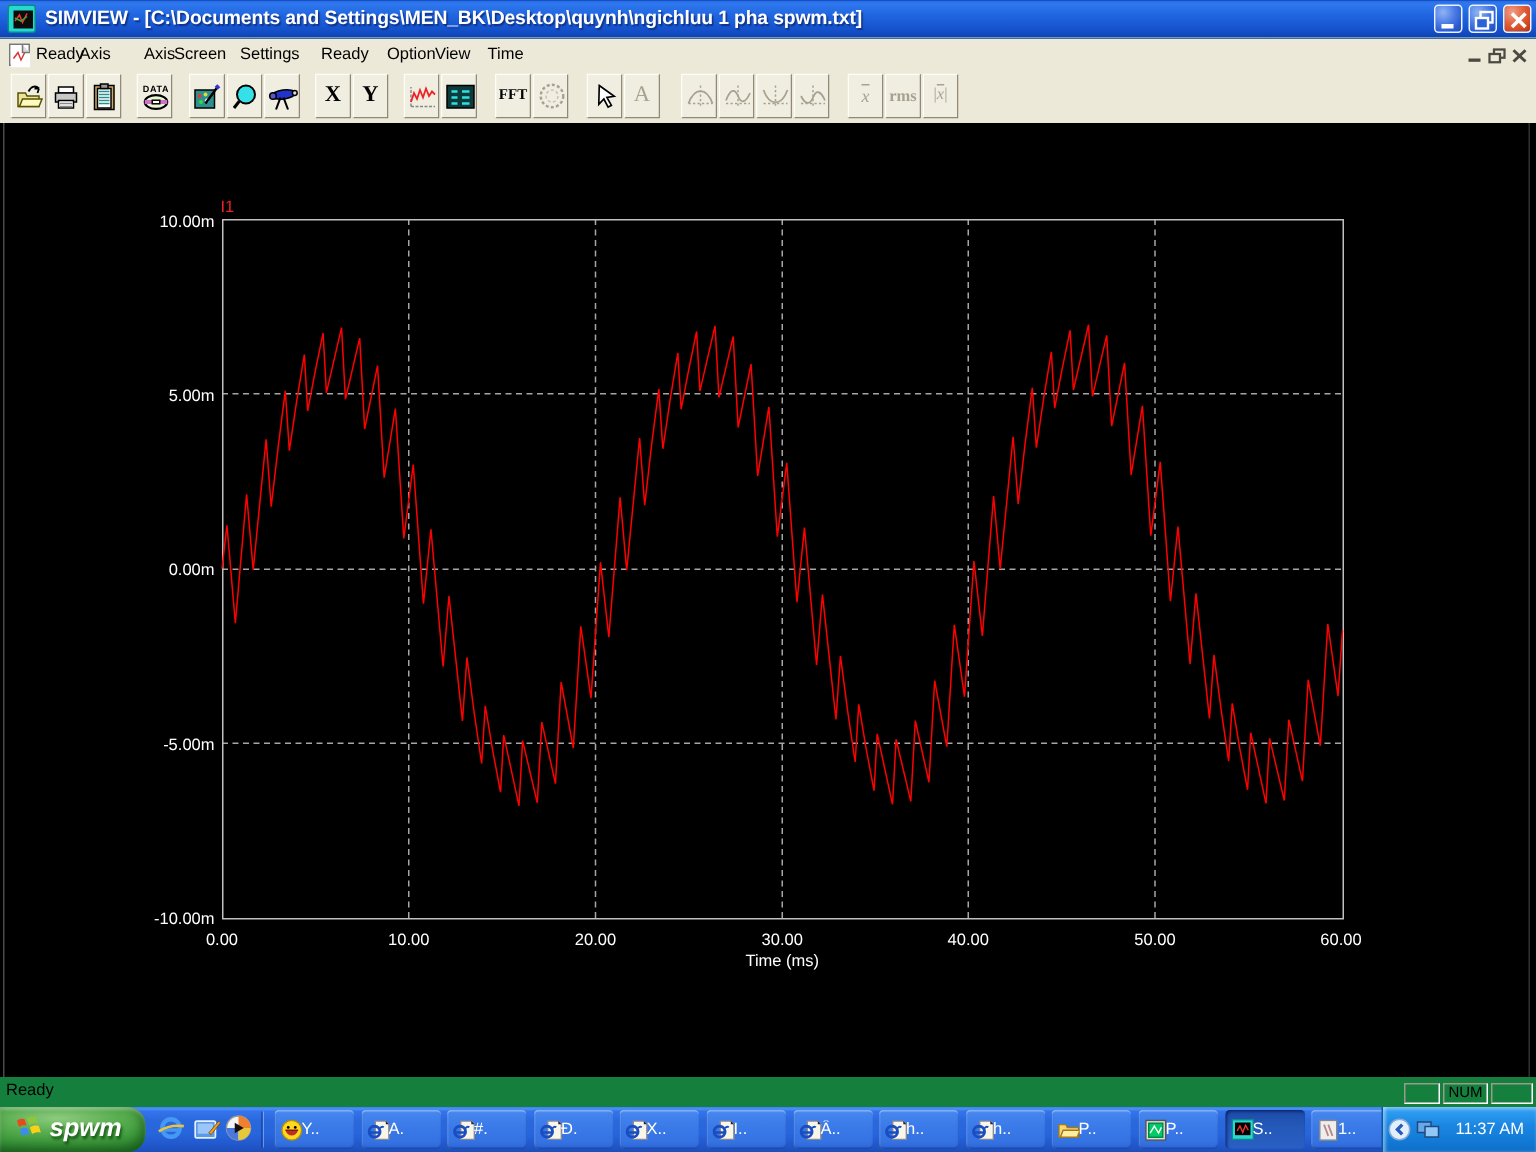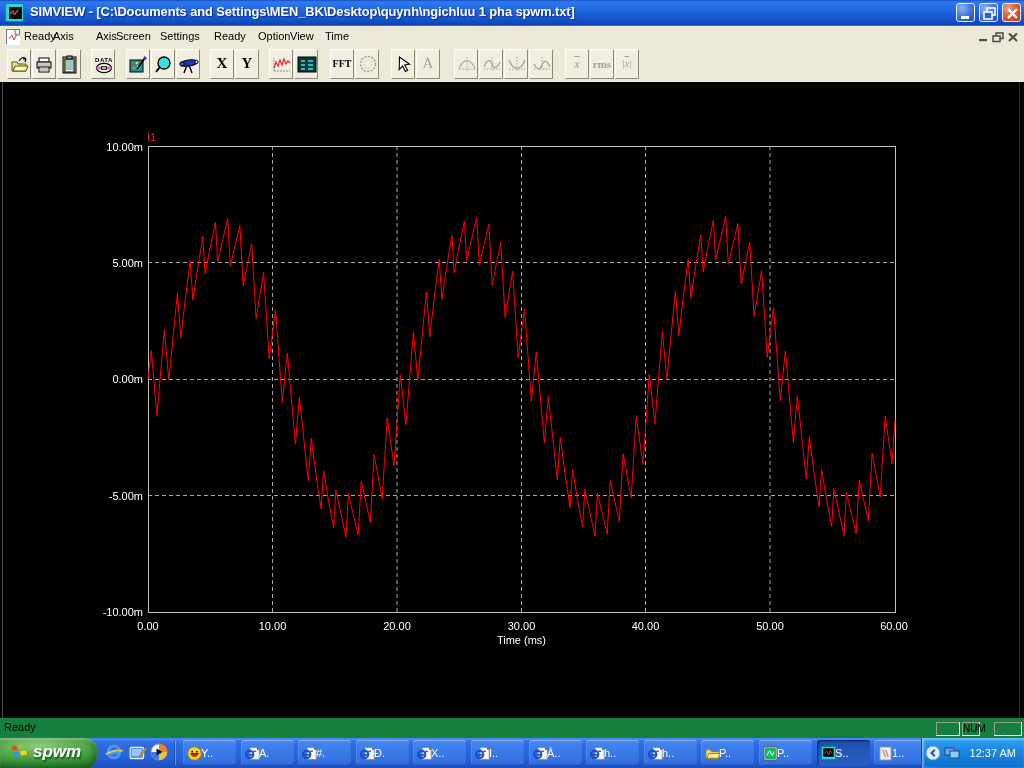--- a/index.html
+++ b/index.html
@@ -271,21 +271,21 @@
   <text x="894" y="630" text-anchor="middle">60.00</text>
   <text x="521.5" y="644" text-anchor="middle">Time (ms)</text>
  </g>
  <text x="147" y="141" fill="#e22" font-size="11px" font-family="Liberation Sans">I1</text>
  <polyline points="148.0,379.0 151.3,350.2 156.9,415.4 164.4,329.6 168.8,379.9 177.4,292.9 180.8,337.8 185.5,297.6 190.2,260.6 192.9,300.4 197.8,267.3 202.9,236.4 205.1,273.9 210.1,247.8 215.4,222.1 217.6,261.9 227.7,218.4 230.3,266.1 239.8,225.4 243.1,286.0 251.7,243.8 256.1,318.4 263.6,272.4 269.2,358.9 275.5,309.7 282.3,402.5 287.3,352.8 295.4,444.3 299.3,397.3 308.3,480.6 311.3,438.3 316.1,475.0 321.1,509.0 323.5,470.5 328.4,500.0 333.7,528.1 335.8,490.1 346.0,537.2 348.4,493.8 358.2,535.2 361.2,481.4 370.3,522.4 374.1,454.7 382.2,498.7 387.2,417.5 394.0,465.4 400.3,374.8 405.9,424.7 413.4,331.5 417.8,380.2 426.4,292.0 429.8,336.8 434.4,296.6 439.2,259.4 441.9,299.2 446.8,266.2 451.9,235.3 454.1,272.8 459.1,246.7 464.4,221.0 466.6,260.8 476.7,217.2 479.3,264.9 488.8,224.3 492.1,284.9 500.7,242.7 505.1,317.3 512.6,271.3 518.2,357.8 524.5,308.6 531.3,401.5 536.3,351.7 544.4,443.3 548.3,396.3 557.3,479.6 560.3,437.3 565.1,474.0 570.1,508.0 572.5,469.6 577.4,499.0 582.7,527.1 584.8,489.2 595.0,536.2 597.4,492.9 607.2,534.3 610.2,480.5 619.3,521.5 623.1,453.8 631.2,497.8 636.2,416.6 643.0,464.5 649.3,374.0 654.9,423.9 662.4,330.7 666.8,379.3 675.4,291.2 678.8,335.9 683.4,295.8 688.2,258.6 690.9,298.4 695.8,265.4 700.9,234.5 703.1,272.0 708.1,245.9 713.4,220.2 715.6,260.0 725.7,216.5 728.3,264.2 737.8,223.6 741.1,284.1 749.7,242.0 754.1,316.6 761.6,270.6 767.2,357.1 773.5,307.9 780.3,400.8 785.3,351.0 793.4,442.6 797.3,395.6 806.3,478.9 809.3,436.6 814.1,473.3 819.1,507.4 821.5,468.9 826.4,498.4 831.7,526.5 833.8,488.5 844.0,535.6 846.4,492.2 856.2,533.7 859.2,479.8 868.3,520.8 872.1,453.2 880.2,497.2 885.2,416.0 892.0,463.9 895.0,420.2" fill="none" stroke="#f00" stroke-width="1"></polyline>
 </svg>
 </div>
 <div id="statusbar">
  <div id="ready">Ready</div>
  <div class="scell" style="left:936px;width:24px"></div>
- <div class="scell" style="left:962px;width:18px;padding-top:0px">NUM</div>
+ <div class="scell" style="left:962px;width:30px;padding-top:0px">NUM</div>
  <div class="scell" style="left:994px;width:28px"></div>
 </div>
 <div id="taskbar">
     <div id="startbtn">
       <svg class="qlicon" style="left:10px;top:4px" width="22" height="22" viewBox="0 0 22 22">
         <g transform="rotate(-4 11 11)">
           <path d="M2 5.5 C4 4.2 6 4 8.3 4.8 L9.6 10.2 C7.3 9.4 5.2 9.6 3.3 10.9 Z" fill="#e8491e"></path>
           <path d="M10.2 4.3 C12.6 2.9 15 2.7 17.6 3.6 L19 9 C16.6 8.2 14.2 8.4 11.7 9.8 Z" fill="#8cc63f"></path>
           <path d="M3.8 12.9 C5.7 11.7 7.8 11.5 10 12.3 L11.3 17.8 C9.1 17 7 17.2 5.2 18.4 Z" fill="#3c8cf0"></path>
           <path d="M12.1 11.9 C14.5 10.5 16.9 10.3 19.4 11.2 L20.7 16.6 C18.3 15.8 15.9 16 13.5 17.4 Z" fill="#fbd117"></path>
@@ -433,15 +433,15 @@
     </div>
     <div id="tray">
       <svg style="position:absolute;left:3px;top:7px" width="16" height="16">
         <circle cx="8" cy="8" r="6.8" fill="#e2f0fc" stroke="#88a8d8"></circle>
         <path d="M9.8 4.8 L6.6 8 L9.8 11.2" stroke="#2858b8" stroke-width="2.2" fill="none"></path>
       </svg>
       <svg style="position:absolute;left:22px;top:7px" width="16" height="16">
         <rect x="1" y="3" width="9" height="7" fill="#68a8e8" stroke="#204880"></rect>
         <rect x="6" y="6" width="9" height="7" fill="#90c8f8" stroke="#204880"></rect>
       </svg>
-      <div id="clock">12:37 AM</div>
+      <div id="clock">11:37 AM</div>
     </div>
   </div>
 
 </body></html>

